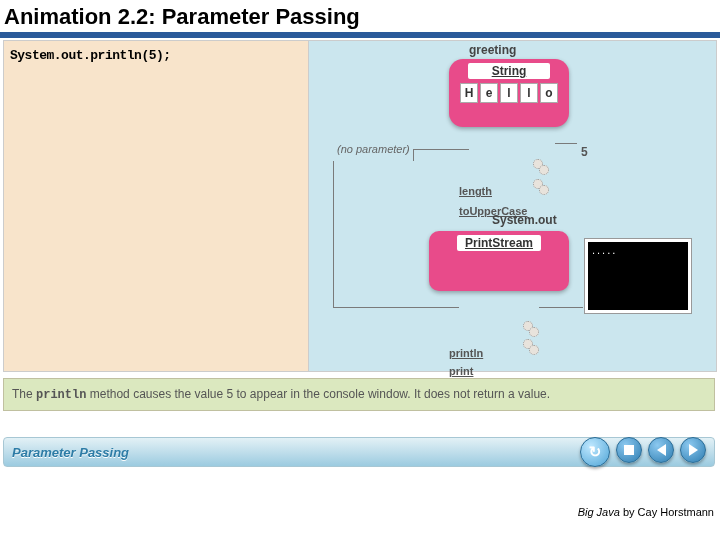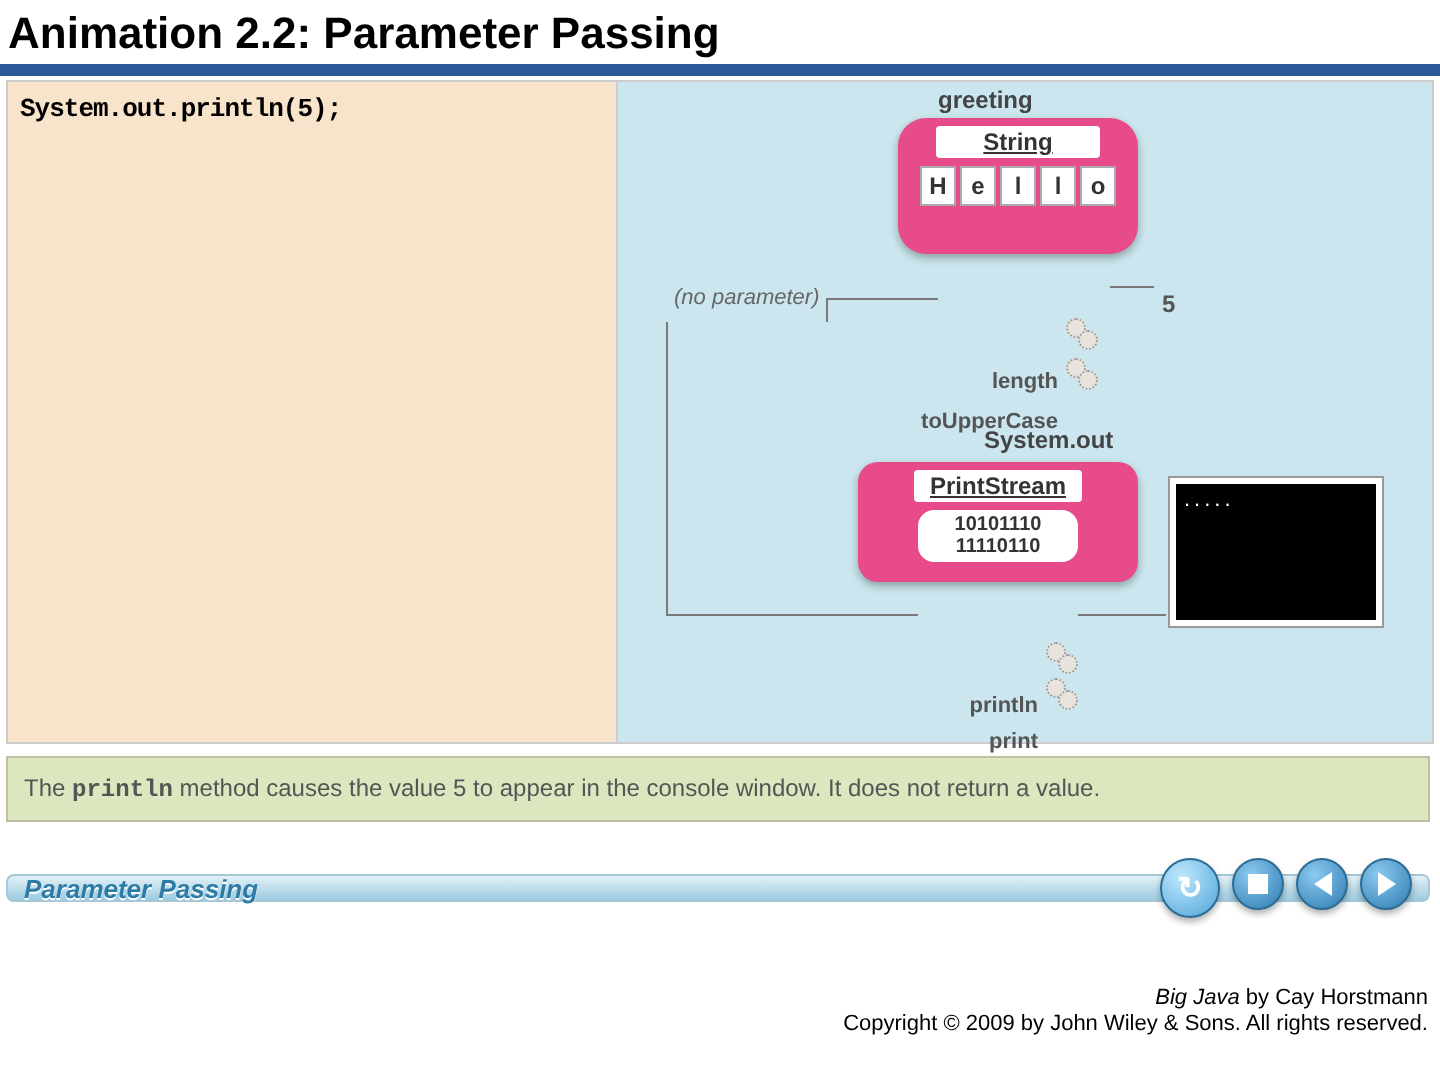--- a/index.html
+++ b/index.html
@@ -71,21 +71,21 @@
   .char-row { display:flex; justify-content:center; gap:2px; margin-top:2px;}
   .char-cell {
     width:18px; height:20px; background:#fff; border:1px solid #aaa;
     display:flex; align-items:center; justify-content:center;
     font-weight:bold; font-size:12px; color:#333;
   }
   .method-line {
     position:absolute; display:flex; align-items:center; gap:4px;
     font-size:11px; font-weight:bold; color:#555;
   }
-  .method-name { min-width:70px; text-align:right;margin-top:48px;}
+  .method-name { text-decoration:underline; min-width:70px; text-align:left;margin-top:48px;}
   .gears { display:inline-flex; flex-direction:column; gap:-2px;}
   .gear {
     width:10px; height:10px; border-radius:50%;
     background:#e8e3dc; border:1px dotted #999;
     display:inline-block;
   }
   .ps-block {
     position:absolute; left:120px; top:190px; width:140px; height:60px;
     background:#e84b8a; border-radius:10px;
     box-shadow:0 2px 4px rgba(0,0,0,0.3);
@@ -112,21 +112,21 @@
     border: 1px solid #c0c0a0;
     padding: 8px 8px;
     font-size: 12px;
     color: #555;
   }
   .caption-bar .mono { font-family:'Courier New',monospace; font-weight:bold; }
 
   .bottom-bar {
     margin: 26px 3px 0 3px;
     width: 712px;
-    height: 14px;
+    height: 30px;
     background: linear-gradient(#e3f1f6,#9ccbe0);
     border-radius: 4px;
     display:flex; align-items:center; justify-content:space-between;
     padding: 0 8px;
     border:1px solid #a7c7d4;
   }
   .bottom-title { color:#2d7ca6; font-weight:bold; font-style:italic; font-size:13px; text-shadow:0 1px 0 #fff;}
   .btn-row { display:flex; gap:6px; }
   .circ-btn {
     width:26px; height:26px; border-radius:50%;
@@ -203,24 +203,20 @@
             <span class="gear" style="margin-left:6px;margin-top:-4px;"></span>
           </span>
       </div>
       <div class="arrow-out">5</div>
       <div class="line" style="left:246px; top:102px; width:22px; height:1px;"></div>
 
       <div class="obj-label" style="left:150px; top:172px;margin-left:33px;">System.out</div>
 
       <div class="ps-block">
         <span class="class-name" style="padding:1px 8px;">PrintStream</span>
-        <div class="bin-box">
-          <div>10101110</div>
-          <div>11110110</div>
-        </div>
       </div>
 
       <div class="method-line" style="left:140px; top:258px;">
         <span class="method-name">println</span>
         <span class="gears">
             <span class="gear"></span>
             <span class="gear" style="margin-left:6px;margin-top:-4px;"></span>
           </span>
       </div>
       <div class="method-line" style="left:140px; top:276px;">
@@ -262,15 +258,14 @@
       <div class="circ-btn">
         <span class="arrow-r"></span>
       </div>
     </div>
   </div>
 
   <div class="credit">
     <div>
       <span class="bookname">Big Java</span><span> by Cay Horstmann</span>
     </div>
-    <div>Copyright © 2009 by John Wiley &amp; Sons. All rights reserved.</div>
   </div>
 </div>
 
 </body></html>

